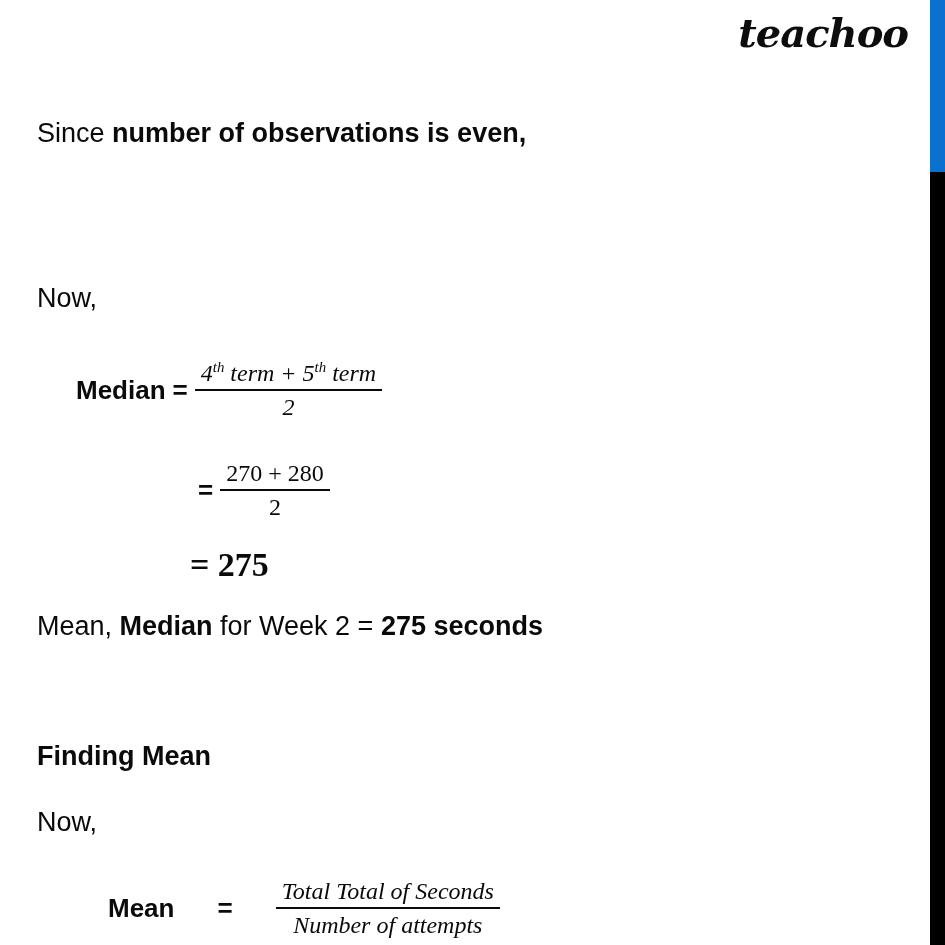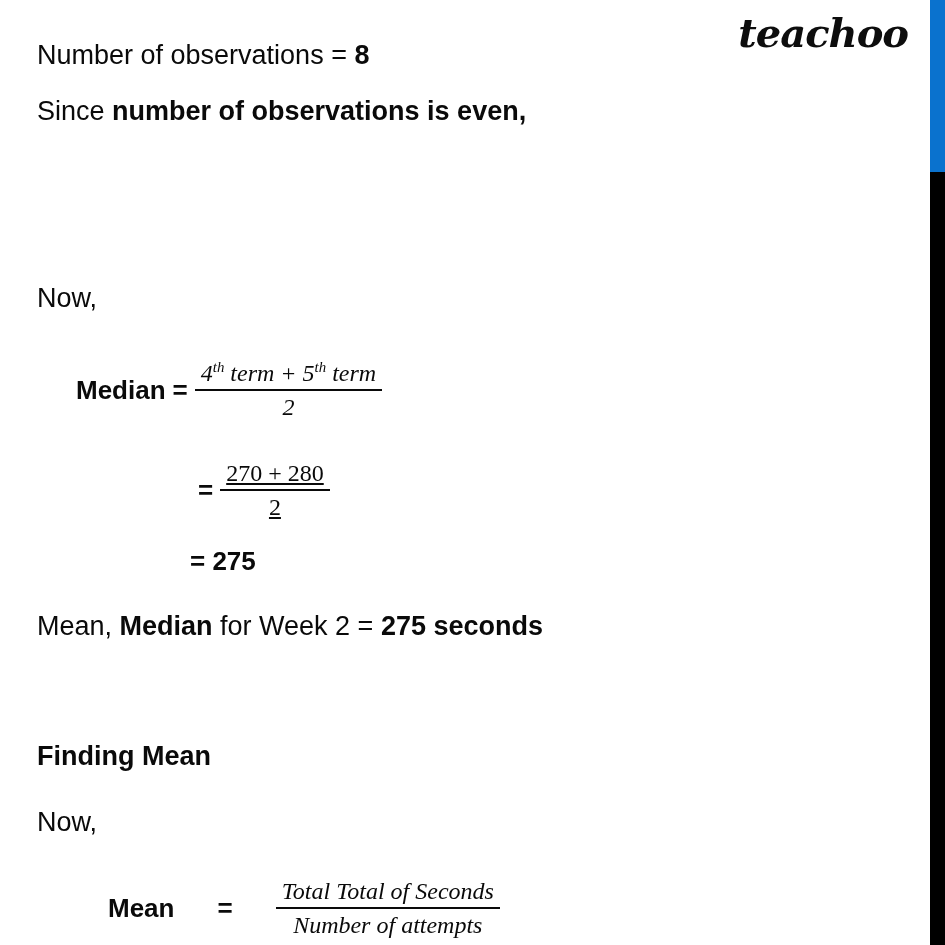--- a/index.html
+++ b/index.html
@@ -100,54 +100,51 @@
     padding: 1px 6px 0 6px;
     font-size: 24px;
     line-height: 1.25;
   }
   .frac .bar {
     width: 100%;
     height: 2px;
     background: #0a0a0a;
   }
   .frac.upright .num,
-  .frac.upright .den { font-style: normal; text-decoration: underline; }
+  .frac.upright .den { font-style: normal; }
   sup.ord {
     font-size: 0.62em;
     vertical-align: super;
     line-height: 0;
     font-style: italic;
   }
 
   
   .result {
     position: absolute;
     white-space: nowrap;
-    font-family: Liberation Sans, sans-serif;
+    font-family: Liberation Serif, serif;
     font-weight: 700;
-    font-size: 26px;
+    font-size: 34px;
     color: #0a0a0a;
     font-stretch: condensed;
   }
 </style>
 </head>
 <body>
 
 <div id="page">
 
   <div class="edge-bar edge-bar-blue" style="background:#0a72ce"></div>
   <div class="edge-bar edge-bar-black" style="background:#000000"></div>
 
   <div class="logo">teachoo</div>
 
-  <div class="line" style="top:40px;">
-    <span>Number of observations = </span><b>8</b>
-  </div>
 
-  <div class="line" style="top:96px;text-align:center;">
+  <div class="line" style="top:118px;text-align:center;">
     <span>Since </span><b>number of observations is even,</b>
   </div>
 
 
   <div class="line" style="top:283px;">Now,</div>
 
   <div class="math" style="left:76px; top:358px;">
     <span class="math-label">Median</span>
     <span class="math-eq">=</span>
     <span class="frac">

